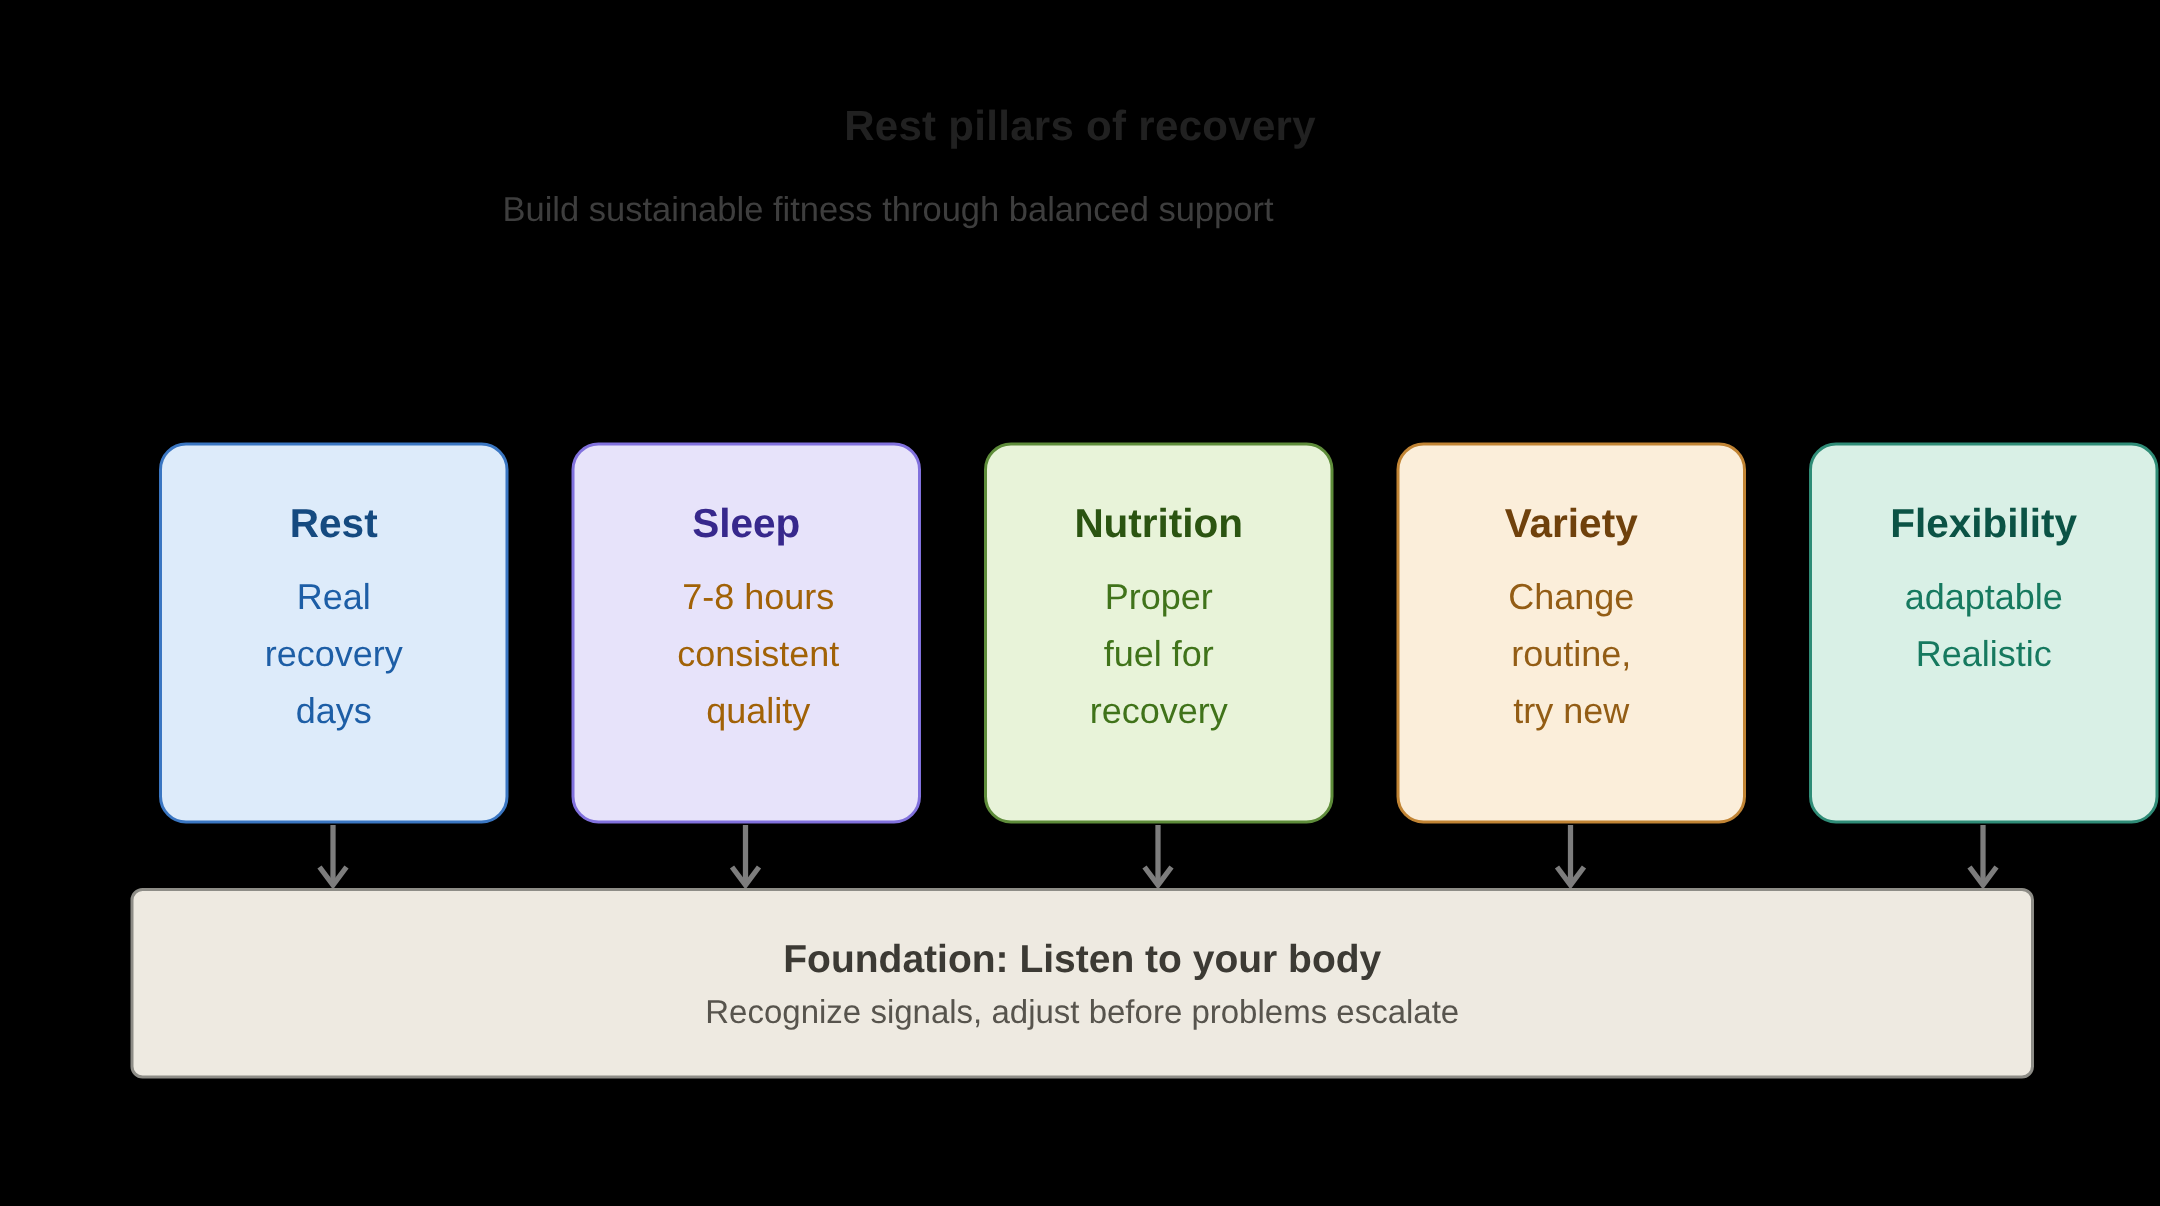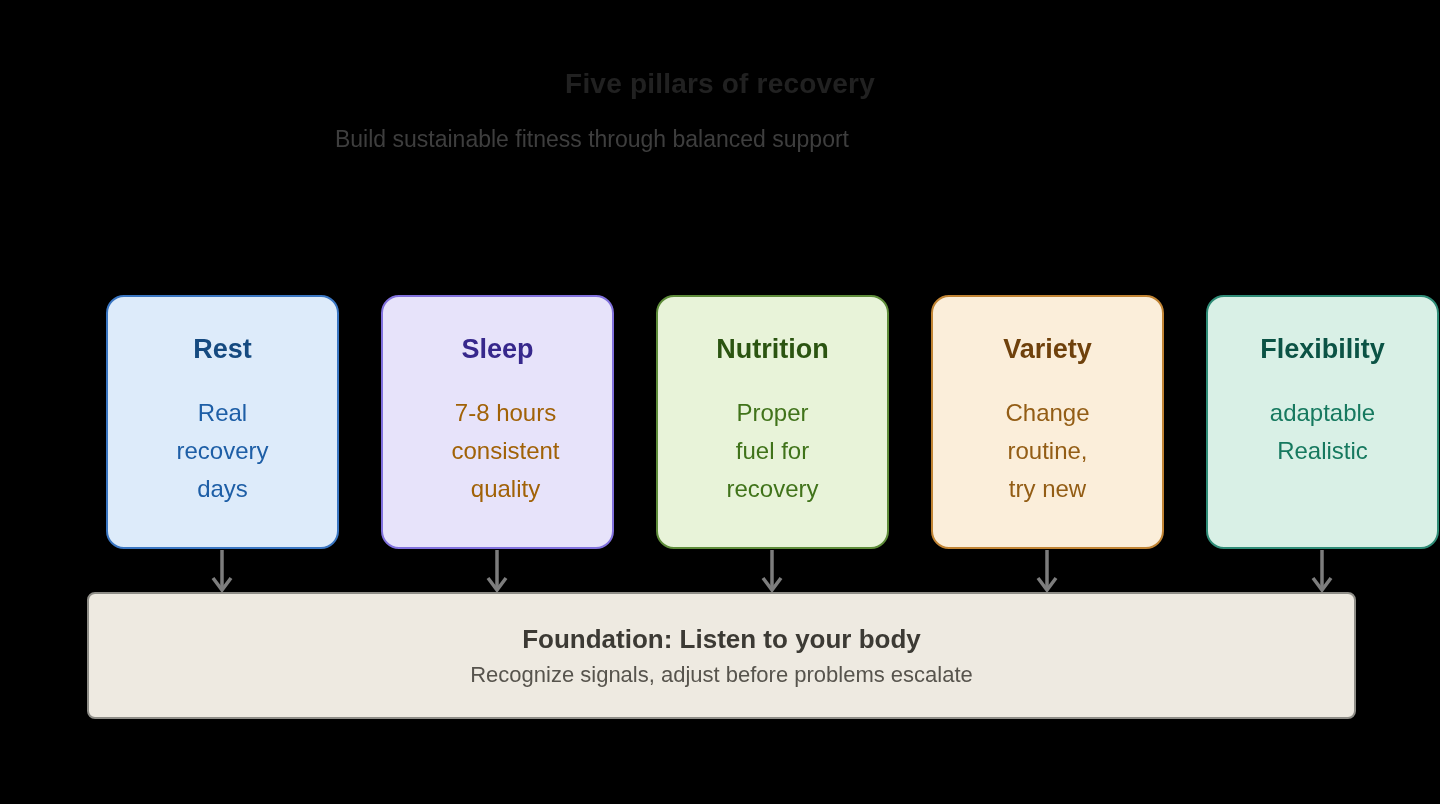--- a/index.html
+++ b/index.html
@@ -44,21 +44,21 @@
     border-radius: 18px;
     background: #eee;
     text-align: center;
   }
   .pillar-title {
     margin-top: 37px;
     font-size: 27px;
     font-weight: 700;
   }
   .pillar-body {
-    margin-top: 29px;
+    margin-top: 15px;
     font-size: 24px;
     font-weight: 500;
     line-height: 38px;
   }
   .pillar-line { display: block; }
   .down-arrow {
     position: absolute;
     top: 550px;
     width: 24px;
     height: 43px;
@@ -87,21 +87,21 @@
     font-size: 22px;
     font-weight: 400;
     color: #57544d;
   }
 </style>
 </head>
 <body>
 
 <div class="canvas">
 
-  <div class="main-title">Five pillars of recovery</div>
+  <div class="main-title">Rest pillars of recovery</div>
   <div class="main-subtitle">Build sustainable fitness through balanced support</div>
 
   <div class="cards-row">
 
     <div class="pillar-card" style="background: rgb(221, 235, 250); border-color: rgb(58, 118, 194);">
       <div class="pillar-title" style="color: rgb(21, 74, 128);">Rest</div>
       <div class="pillar-body" style="color: rgb(29, 94, 166);">
         <span class="pillar-line">Real</span>
         <span class="pillar-line">recovery</span>
         <span class="pillar-line">days</span>

